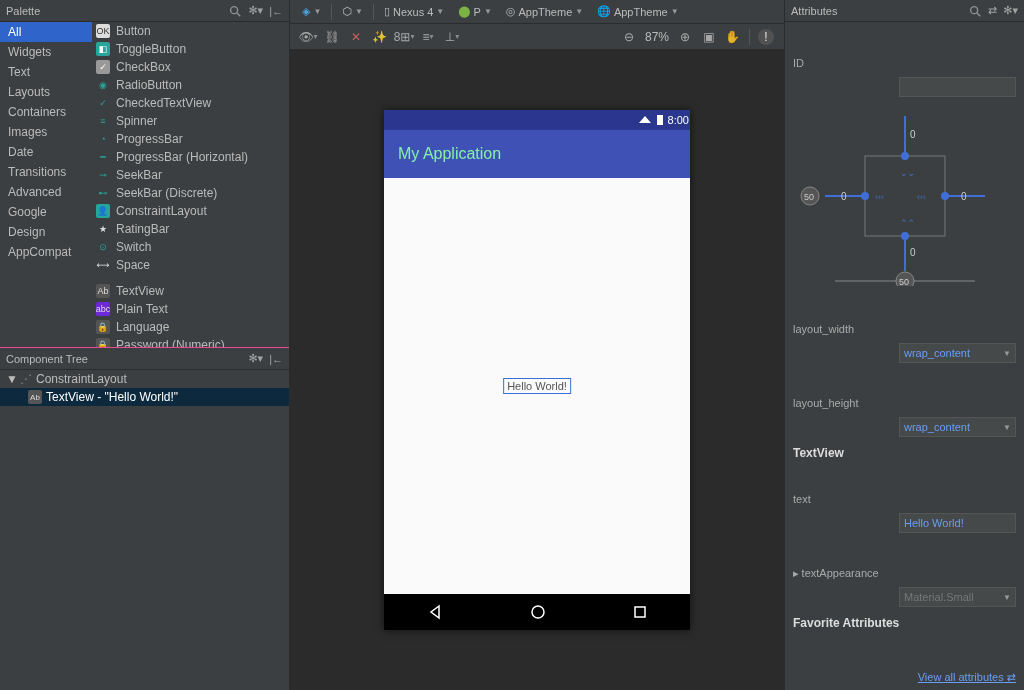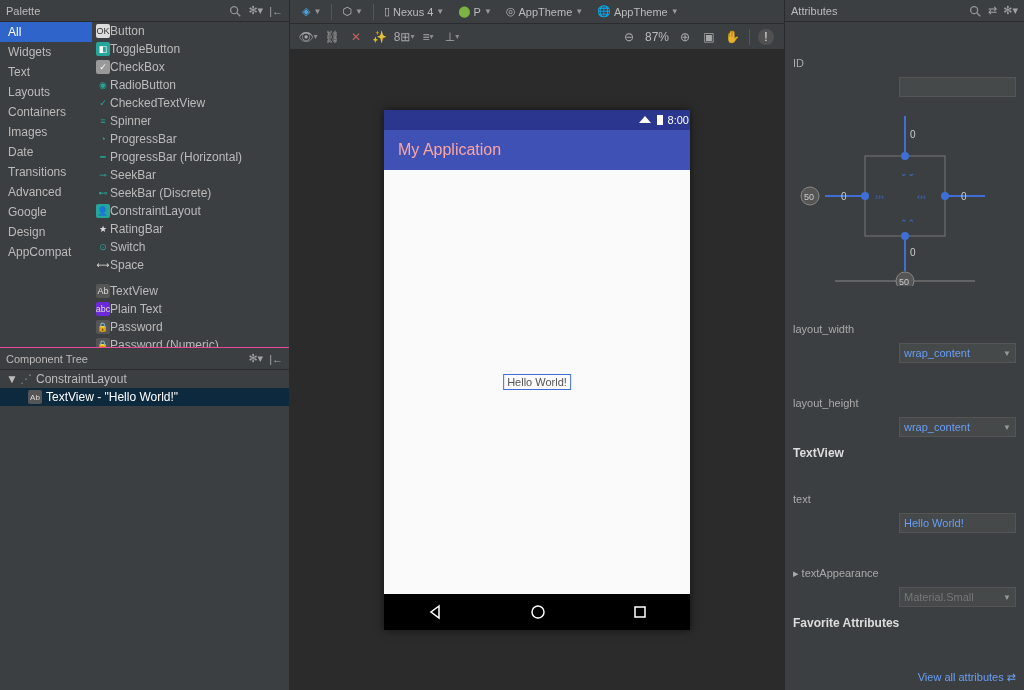--- a/index.html
+++ b/index.html
@@ -10,54 +10,54 @@
 
 
 .panel-header { height: 22px; background: #3c3f41; border-bottom: 1px solid #2b2b2b; display: flex; align-items: center; padding: 0 6px; font-size: 11px; }
 .panel-header .title { flex: 1; }
 .panel-header .icon { margin-left: 6px; cursor: pointer; opacity: .8; }
 .palette-body { flex: 1; display: flex; overflow: hidden; border-bottom: 1px solid #ec4899; }
 .palette-cats { width: 92px; background: #3c3f41; }
 .cat { padding: 3px 8px; cursor: pointer; font-size: 12px; }
 .cat.active { background: #2f65ca; color: #fff; }
 .palette-items { flex: 1; background: #3c3f41; overflow-y: auto; }
-.pitem { display: flex; align-items: center; padding: 2px 4px; cursor: grab; }
+.pitem { display: flex; align-items: center; padding: 2px 4px; gap: 6px; cursor: grab; }
 .pico { width: 14px; height: 14px; display: inline-flex; align-items: center; justify-content: center; font-size: 9px; border-radius: 2px; }
 .tree-body { flex: 0 0 auto; height: 320px; }
 .tree-row { display: flex; align-items: center; padding: 2px 6px; gap: 4px; }
 .tree-row.sel { background: #0d293e; color: #fff; }
 .chev { width: 10px; text-align: center; }
 
 
 .topbar { height: 24px; background: #3c3f41; border-bottom: 1px solid #2b2b2b; display: flex; align-items: center; gap: 6px; padding: 0 8px; font-size: 11px; }
 .tbtn { display: flex; align-items: center; gap: 3px; padding: 2px 4px; cursor: pointer; }
 .tbtn .caret { font-size: 8px; }
 .sep { width: 1px; height: 16px; background: #555; }
 .toolbar2 { height: 26px; background: #3c3f41; border-bottom: 1px solid #2b2b2b; display: flex; align-items: center; gap: 8px; padding: 0 10px; justify-content: flex-end; }
 .toolbar2 .left { display: flex; gap: 8px; align-items: center; margin-right: auto; }
 .ticon { width: 16px; height: 16px; display: inline-flex; align-items: center; justify-content: center; cursor: pointer; opacity: .85; }
 
 
 .canvas { flex: 1; background: #2b2b2b; display: flex; align-items: center; justify-content: center; overflow: hidden; }
 .device { width: 306px; height: 520px; background: #000; display: flex; flex-direction: column; box-shadow: 0 0 8px rgba(0,0,0,.6); }
 .status { height: 20px; background: #2b378f; display: flex; align-items: center; justify-content: flex-end; gap: 4px; padding: 0 1px; color: #fff; font-size: 11px; }
-.appbar { height: 40px; background: #3f51b5; color: #fca5a5; display: flex; align-items: center; padding: 0 14px; font-size: 16px; font-weight: 500; }
+.appbar { height: 48px; background: #3f51b5; color: #86efac; display: flex; align-items: center; padding: 0 14px; font-size: 16px; font-weight: 500; }
 .screen { flex: 1; background: #fafafa; position: relative; }
 .tv { position: absolute; left: 50%; top: 50%; transform: translate(-50%,-50%); font-size: 11px; color: #555; border: 1px solid #3f6fd6; padding: 1px 3px; }
 .navbar { height: 36px; background: #000; display: flex; align-items: center; justify-content: space-around; }
 
 
 .attr-body { flex: 1; overflow-y: auto; padding: 4px 0; }
 .constraint-vis { height: 180px; position: relative; margin: 6px auto; width: 220px; }
 .attr-row { display: flex; align-items: center; padding: 3px 8px; gap: 6px; font-size: 11px; }
 .attr-row label { width: 100px; color: #aaa; }
 .attr-row .val { flex: 1; background: #45494a; border: 1px solid #555; padding: 2px 4px; height: 20px; display: flex; align-items: center; justify-content: space-between; margin-top: 48px; }
 .val.blue { color: #6a9ef5; }
 .section-h { font-weight: bold; color: #ddd; padding: 6px 8px 2px; }
-.footer-link { color: #6a9ef5; padding: 6px 8px; cursor: pointer; text-align: right; font-size: 11px; }
+.footer-link { color: #6a9ef5; text-decoration: underline; padding: 6px 8px; cursor: pointer; text-align: right; font-size: 11px; }
 .caret { font-size: 8px; color: #999; }
 
 svg { display: block; }
 </style>
 </head>
 <body>
 
 <div class="col-left">
   <div class="panel-header">
     <span class="title">Palette</span>
@@ -146,21 +146,21 @@
         <div class="pitem">
           <span class="pico" style="background: rgb(85, 85, 85); color: rgb(221, 221, 221);">Ab</span>
           <span>TextView</span>
         </div>
         <div class="pitem">
           <span class="pico" style="background: #6d28d9; color: rgb(221, 221, 221);">abc</span>
           <span>Plain Text</span>
         </div>
         <div class="pitem">
           <span class="pico" style="background: rgb(85, 85, 85); color: rgb(221, 221, 221);">🔒</span>
-          <span>Password</span>
+          <span>Language</span>
         </div>
         <div class="pitem">
           <span class="pico" style="background: rgb(85, 85, 85); color: rgb(221, 221, 221);">🔒</span>
           <span>Password (Numeric)</span>
         </div>
       </div>
   </div>
   <div class="panel-header">
     <span class="title">Component Tree</span>
     <span class="icon">✻▾</span>

